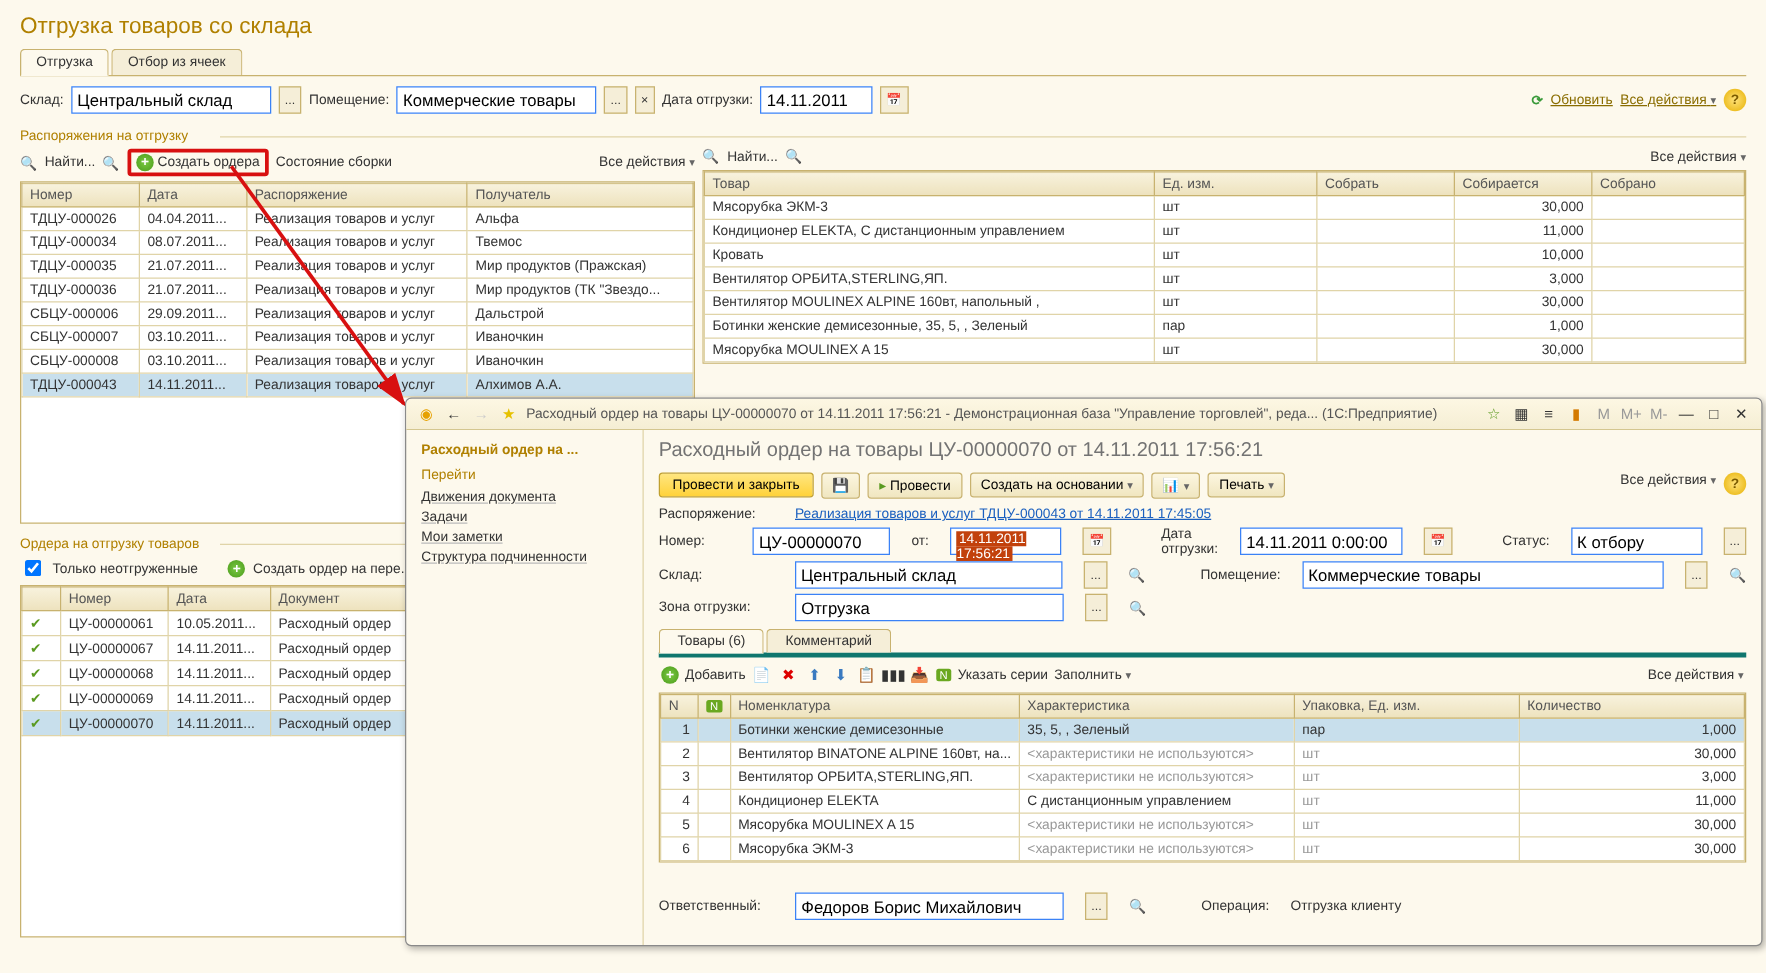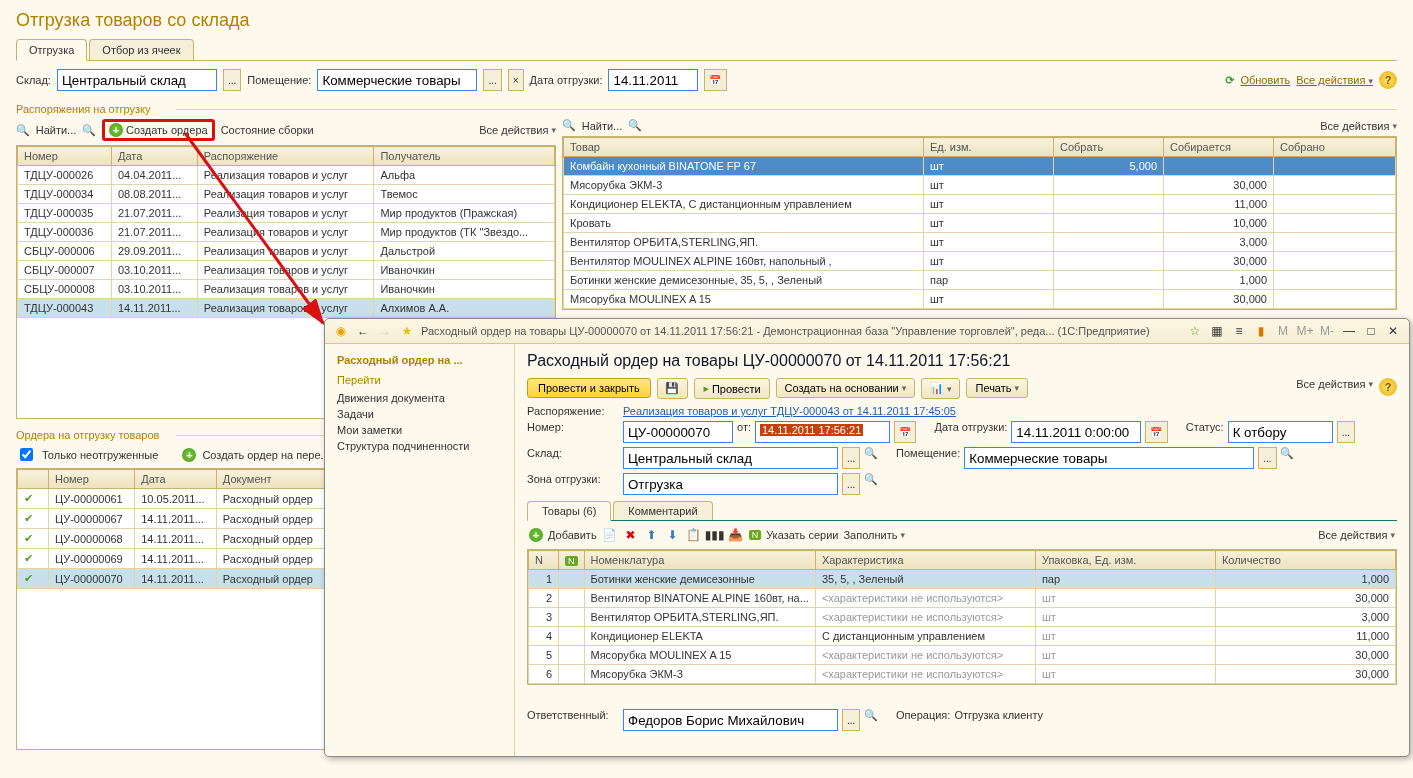--- a/index.html
+++ b/index.html
@@ -34,31 +34,31 @@
 .orders-section{margin-top:10px}
 .chk{vertical-align:middle}
 .dialog{position:absolute;top:318px;left:324px;width:1084px;height:437px;background:#fdf9ed;border:1px solid #8a8a8a;box-shadow:2px 2px 6px rgba(0,0,0,0.3);border-radius:5px;z-index:100;display:flex;flex-direction:column}
 .dlg-title{display:flex;align-items:center;gap:6px;padding:4px 8px;background:linear-gradient(#fdf7e3,#f5eed4);border-bottom:1px solid #d4c68f;font-size:11px;border-radius:5px 5px 0 0}
 .dlg-title .spacer{flex:1}
 .wicon{width:16px;height:16px;display:inline-flex;align-items:center;justify-content:center;font-size:12px;cursor:pointer}
 .dlg-body{display:flex;flex:1;overflow:hidden}
 .dlg-nav{width:165px;padding:10px 12px;border-right:1px solid #e0d4a8;font-size:11px}
 .dlg-nav .head{color:#b08000;font-weight:bold;margin-bottom:8px}
 .dlg-nav .sec{color:#b08000;margin-top:4px;margin-bottom:4px}
-.dlg-nav .item{color:#333;padding:2px 0;cursor:pointer;text-decoration-color:#bbb}
+.dlg-nav .item{color:#333;padding:2px 0;cursor:pointer;text-decoration:underline;text-decoration-color:#bbb}
 .dlg-main{flex:1;padding:8px 12px;overflow:auto}
-.dlg-heading{color:#0f172a;font-size:16px;margin-bottom:8px}
+.dlg-heading{color:#737373;font-size:16px;margin-bottom:8px}
 .dlg-toolbar{display:flex;align-items:flex-start;gap:6px;margin-bottom:6px}
 .btn-yellow{background:linear-gradient(#ffe680,#ffd23a);border:1px solid #c0a030;padding:3px 10px;border-radius:3px;cursor:pointer;font-size:11px}
 .btn{background:linear-gradient(#fcf6e0,#f0e6c0);border:1px solid #c8b26f;padding:3px 8px;border-radius:3px;cursor:pointer;font-size:11px;display:inline-flex;align-items:center;gap:3px}
-.form-row{display:flex;gap:4px;margin:4px 0}
+.form-row{display:flex;align-items:center;gap:17px;margin:4px 0}
 .form-lbl{width:92px;color:#333}
 .link-blue{color:#1a5fbf;text-decoration:underline;cursor:pointer}
 .sel-text{background:#c2410c;color:#fff;padding:0 2px}
-.inner-tabs{display:flex;border-bottom:1px solid #0f766e;margin-top:6px}
+.inner-tabs{display:flex;border-bottom:4px solid #0f766e;margin-top:6px}
 .inner-tab{padding:3px 14px;border:1px solid #c8b26f;border-bottom:none;background:#f5eed8;margin-right:2px;border-radius:4px 4px 0 0;cursor:pointer;font-size:11px}
 .inner-tab.active{background:#fdf9ed;border-bottom:1px solid #fdf9ed;margin-bottom:-1px}
 .inner-toolbar{display:flex;align-items:center;gap:5px;padding:6px 2px}
 .ic{width:16px;height:16px;display:inline-flex;align-items:center;justify-content:center;cursor:pointer;font-size:12px}
 .gray{color:#999}
 .help-icon{width:18px;height:18px;border-radius:50%;background:radial-gradient(circle,#ffe27a,#e6b000);display:inline-flex;align-items:center;justify-content:center;font-weight:bold;color:#7a5a00;cursor:pointer}
 svg.arrow{position:absolute;top:125px;left:155px;z-index:60;pointer-events:none}
 .tbl-container{border:1px solid #c8b26f;background:#fff}
 .badge-n{background:#6aa820;color:#fff;border-radius:2px;padding:0 3px;font-size:9px}
 </style>
@@ -122,21 +122,21 @@
             </thead>
         <tbody id="dispatch-body">
               <tr>
                 <td>ТДЦУ-000026</td>
                 <td>04.04.2011...</td>
                 <td>Реализация товаров и услуг</td>
                 <td>Альфа</td>
               </tr>
               <tr>
                 <td>ТДЦУ-000034</td>
-                <td>08.08.2011...</td>
+                <td>08.07.2011...</td>
                 <td>Реализация товаров и услуг</td>
                 <td>Твемос</td>
               </tr>
               <tr>
                 <td>ТДЦУ-000035</td>
                 <td>21.07.2011...</td>
                 <td>Реализация товаров и услуг</td>
                 <td>Мир продуктов (Пражская)</td>
               </tr>
               <tr>
@@ -198,27 +198,20 @@
         <thead>
               <tr id="goods-head">
                 <th>Товар</th>
                 <th>Ед. изм.</th>
                 <th>Собрать</th>
                 <th>Собирается</th>
                 <th>Собрано</th>
               </tr>
             </thead>
         <tbody id="goods-body">
-              <tr class="sel-dark">
-                <td>Комбайн кухонный BINATONE FP 67</td>
-                <td>шт</td>
-                <td class="num-cell">5,000</td>
-                <td class="num-cell"></td>
-                <td class="num-cell"></td>
-              </tr>
               <tr>
                 <td>Мясорубка ЭКМ-3</td>
                 <td>шт</td>
                 <td class="num-cell"></td>
                 <td class="num-cell">30,000</td>
                 <td class="num-cell"></td>
               </tr>
               <tr>
                 <td>Кондиционер ELEKTA, С дистанционным управлением</td>
                 <td>шт</td>

